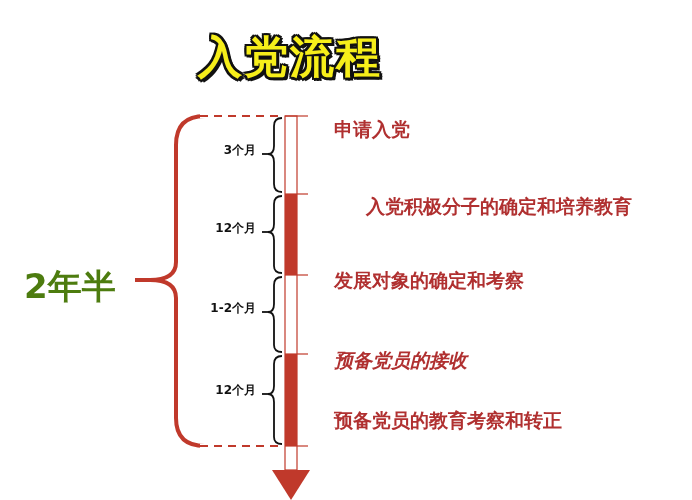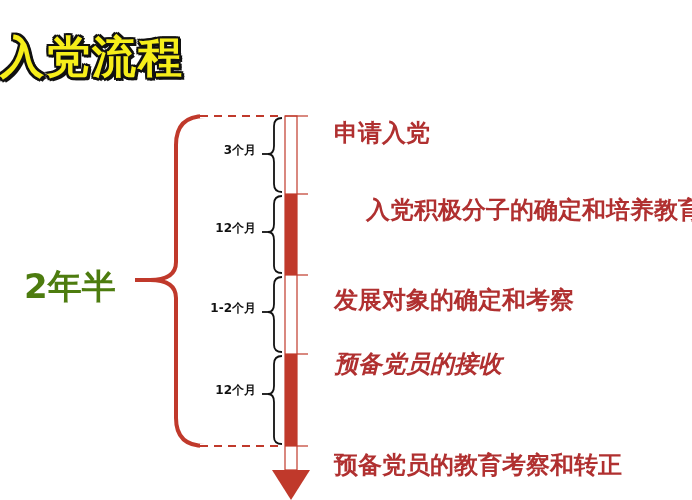--- a/index.html
+++ b/index.html
@@ -1,25 +1,25 @@
 <!DOCTYPE html>
 <html><head>
 <meta charset="utf-8">
 <style>
   html, body { margin:0; padding:0; }
   body { width:692px; height:500px; background:#ffffff; position:relative; overflow:hidden;
          font-family: "DejaVu Sans", sans-serif; }
-  .title { position:absolute; left:0; width:580px; top:28px; text-align:left;
+  .title { position:absolute; left:0; width:580px; top:28px; text-align:center;
            font-size:44px; font-weight:bold; color:#f6ee1a; letter-spacing:2px;
            text-shadow: 2px 2px 0 #111, -2px -2px 0 #111, 2px -2px 0 #111, -2px 2px 0 #111,
                         3px 3px 0 #111, 0 3px 0 #111, 3px 0 0 #111, 0 -2px 0 #111, -2px 0 0 #111; }
   svg { position:absolute; left:0; top:0; }
   .total { position:absolute; left:24px; top:264px; font-size:34px; font-weight:bold; color:#4d7c0f; }
   .dur { position:absolute; font-size:12px; font-weight:bold; color:#111; text-align:right; width:90px; }
-  .step { position:absolute; left:334px; font-size:24px; font-weight:bold; color:#b03030; white-space:nowrap;text-align:right; }
+  .step { position:absolute; left:334px; font-size:19px; font-weight:bold; color:#b03030; white-space:nowrap;text-align:right; }
 </style>
 </head>
 <body>
 
 <div class="title">入党流程</div>
 
 <svg width="692" height="500">
 
   <path d="M284 116 L205 116 Q176 116 176 145 L176 262 Q176 280 150 280 L135 280 M150 280 Q176 280 176 298 L176 418 Q176 446 205 446 L284 446" fill="none" stroke="#c0392b" stroke-width="4"></path>
   <line x1="200" y1="116" x2="284" y2="116" stroke="#fff" stroke-width="5"></line>
@@ -55,15 +55,15 @@
 
 <div class="total">2年半</div>
 
 <div class="dur" style="left:166px; top:142px;">3个月</div>
 <div class="dur" style="left:166px; top:220px;">12个月</div>
 <div class="dur" style="left:166px; top:300px;text-align:right;">1-2个月</div>
 <div class="dur" style="left:166px; top:382px;">12个月</div>
 
 <div class="step" style="top:117px;">申请入党</div>
 <div class="step" style="top:194px;margin-left:32px;">入党积极分子的确定和培养教育</div>
-<div class="step" style="top:284px;">发展对象的确定和考察</div>
+<div class="step" style="top:268px;">发展对象的确定和考察</div>
 <div class="step" style="top:348px;font-style:italic;">预备党员的接收</div>
-<div class="step" style="top:449px;">预备党员的教育考察和转正</div>
+<div class="step" style="top:408px;">预备党员的教育考察和转正</div>
 
 </body></html>

